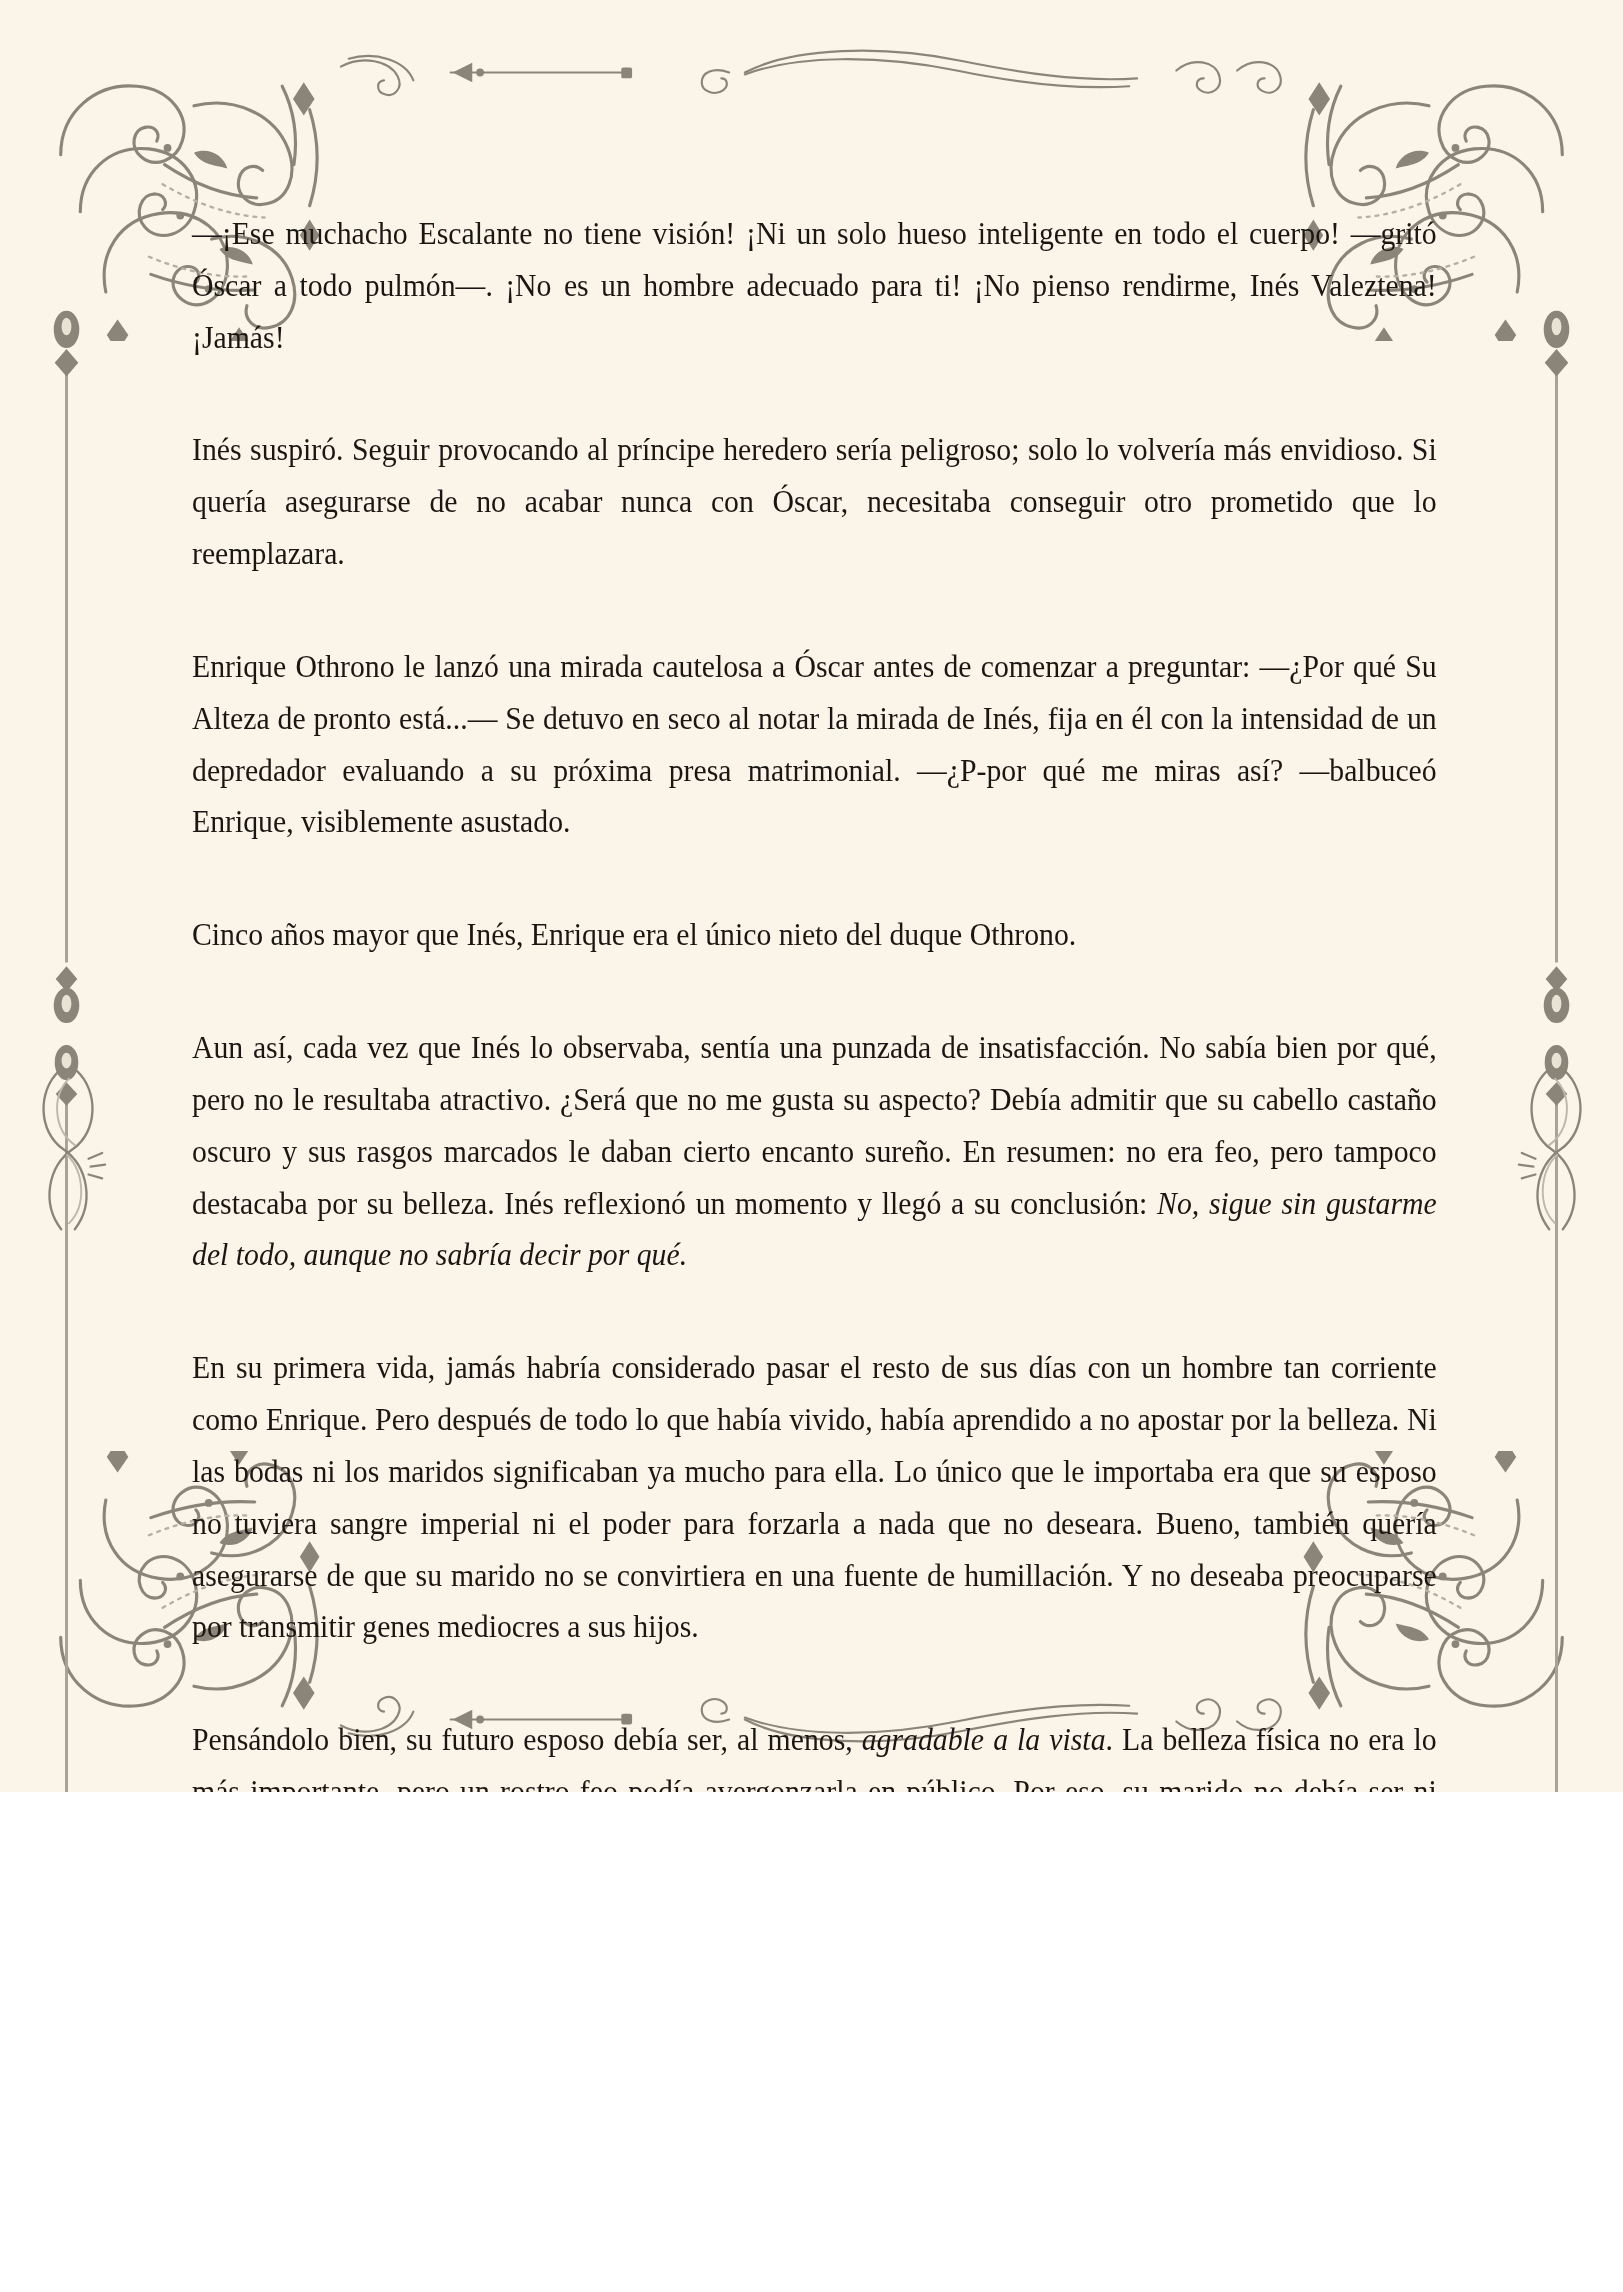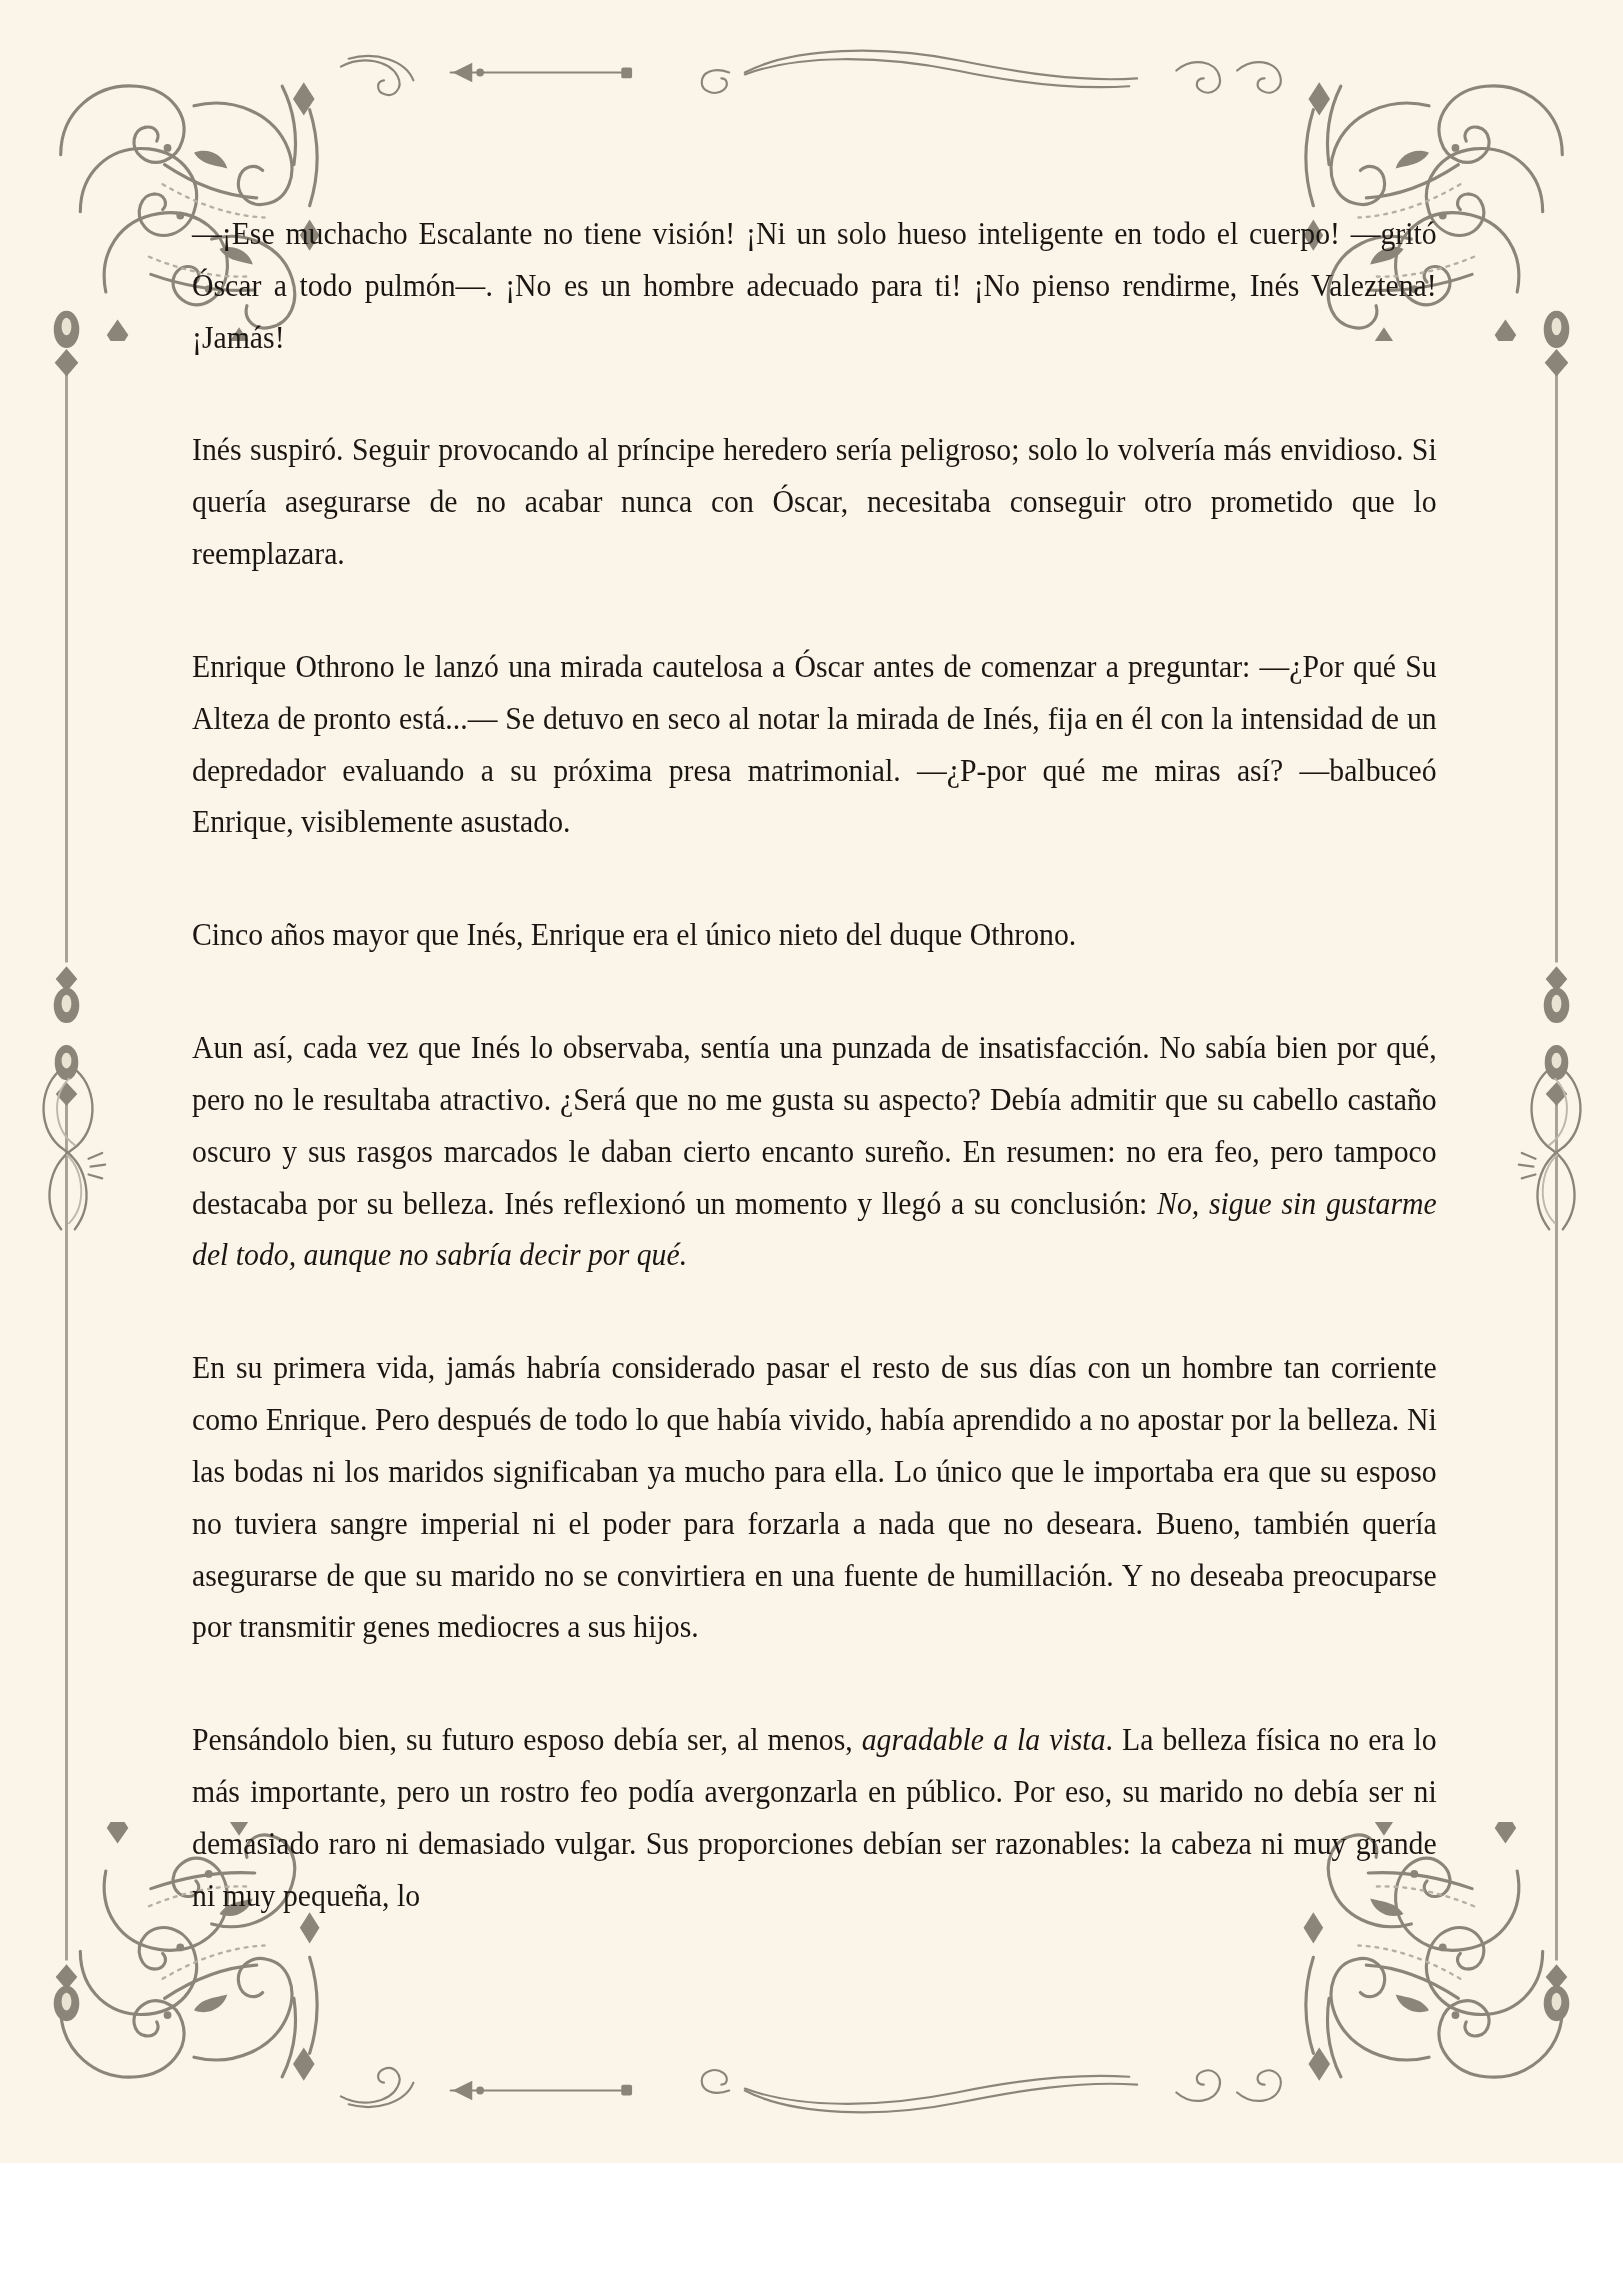--- a/index.html
+++ b/index.html
@@ -6,21 +6,21 @@
     margin: 0;
     padding: 0;
     background: #ffffff;
   }
   body {
     font-family: "Liberation Serif", serif;
   }
   .page {
     position: relative;
     width: 1623px;
-    height: 2163px;
+    height: 1792px;
     background: #fbf5e9;
     overflow: hidden;
     box-sizing: border-box;
   }
 
   
   .corner {
     position: absolute;
     width: 294px;
     height: 294px;

